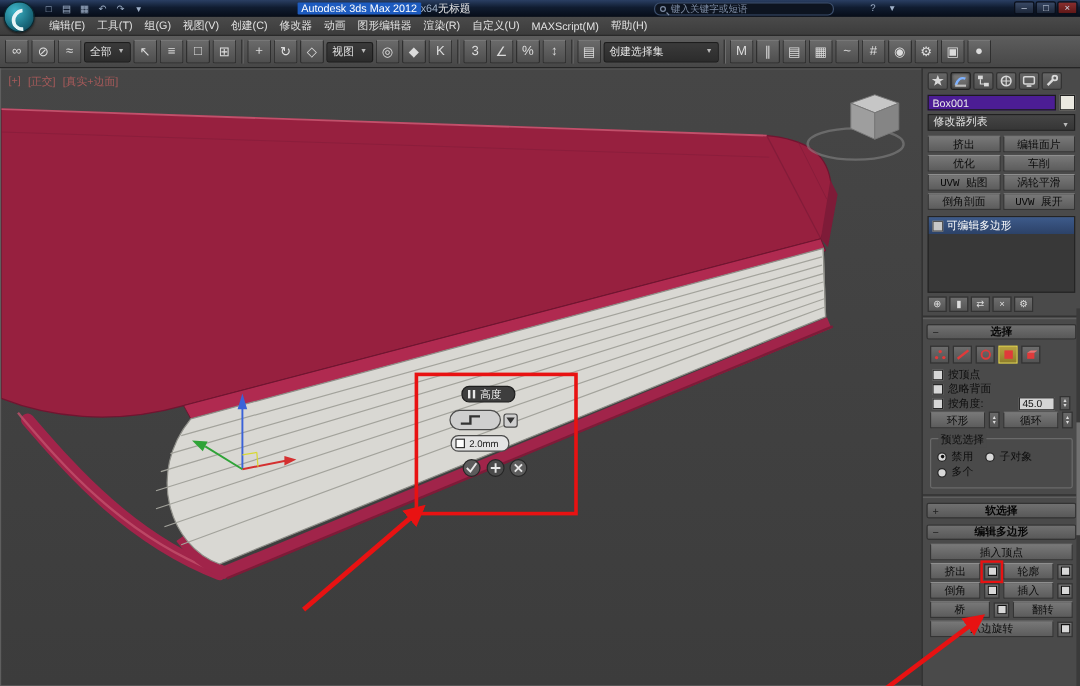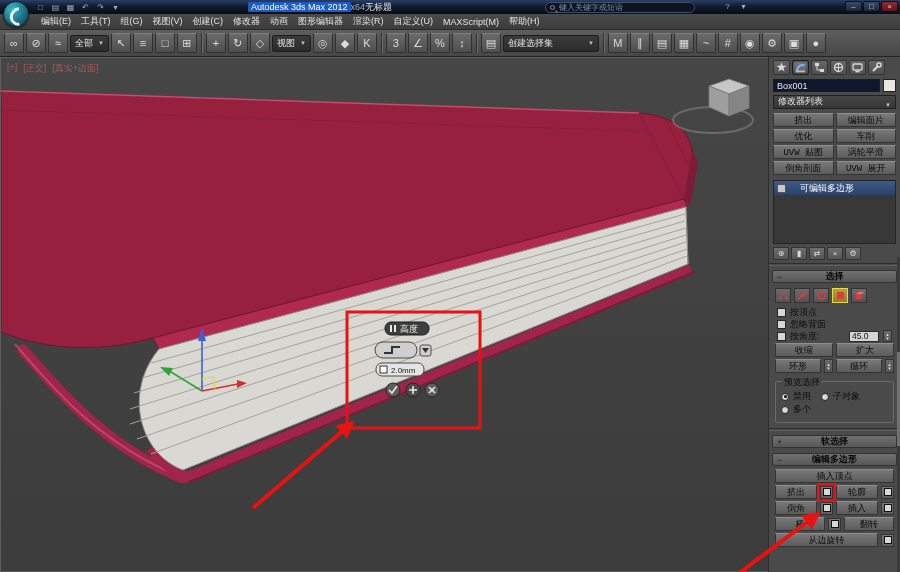--- a/index.html
+++ b/index.html
@@ -36,27 +36,27 @@
 .main{display:flex;height:515px}
 .viewport{position:relative;width:768px;height:515px;background:linear-gradient(#464646,#3c3c3c);border:1px solid #5e5e5e;border-right:none;overflow:hidden}
 .vlabel{position:absolute;left:6px;top:4px;font-size:9px;color:#a85a5a;display:flex;gap:6px;z-index:5}
 .vsvg{position:absolute;left:0;top:0}
 
 .panel{width:132px;background:#4a4a4a;border-left:1px solid #2e2e2e;font-size:9px;color:#0d0d0d;display:flex;flex-direction:column;position:relative;overflow:hidden}
 .ptabs{display:flex;gap:2px;padding:3px 4px 2px;align-items:center}
 .ptab{width:17px;height:15px;background:linear-gradient(#666,#505050);border:1px solid #333;border-radius:2px;display:flex;align-items:center;justify-content:center}
 .ptab.active{background:linear-gradient(#7d7d7d,#5e5e5e);border-color:#1e1e1e;box-shadow:inset 0 0 3px #222}
 .objrow{display:flex;gap:3px;padding:2px 4px;align-items:center}
-.objname{flex:1;height:13px;background:#0f172a;border:1px solid #1c1c1c;color:#e8e8e8;display:flex;align-items:center;padding:0 3px}
+.objname{flex:1;height:13px;background:#4c1d95;border:1px solid #1c1c1c;color:#e8e8e8;display:flex;align-items:center;padding:0 3px}
 .swatch{width:13px;height:13px;background:#eae8e0;border:1px solid #202020}
 .modlist{margin:1px 4px 2px;height:14px;background:linear-gradient(#454545,#363636);border:1px solid #202020;color:#e4e4e4;display:flex;align-items:flex-end;justify-content:space-between;padding:0 4px}
 .modgrid{display:grid;grid-template-columns:1fr 1fr;gap:2px;padding:2px 4px}
 .pbtn{height:14px;background:linear-gradient(#787878,#5c5c5c);border:1px solid #343434;border-top-color:#8e8e8e;border-radius:1px;color:#0a0a0a;font-size:9px;display:flex;align-items:center;justify-content:center;white-space:nowrap;overflow:hidden;padding:0 1px}
 .stack{margin:3px 4px 2px;height:64px;background:#383838;border:1px solid #242424}
-.stackrow{height:14px;background:linear-gradient(#3d5a8a,#2c4268);display:flex;align-items:center;gap:14px;padding:0 3px;color:#fff}
+.stackrow{height:14px;background:linear-gradient(#3d5a8a,#2c4268);display:flex;align-items:center;gap:3px;padding:0 3px;color:#fff}
 .stackicon{width:9px;height:9px;background:#c8c8c8;border:1px solid #555;flex:none}
 .stacktools{display:flex;gap:2px;padding:1px 4px 2px}
 .stool{width:16px;height:13px;background:linear-gradient(#6e6e6e,#555);border:1px solid #333;color:#ddd;font-size:8px;display:flex;align-items:center;justify-content:center;overflow:hidden}
 .divider{height:3px;border-top:1px solid #2e2e2e;border-bottom:1px solid #5f5f5f;margin:1px 0}
 .rhead{margin:3px 3px 2px;height:13px;background:linear-gradient(#707070,#585858);border:1px solid #333;border-radius:2px;display:flex;align-items:center;justify-content:center;font-weight:bold;color:#060606;position:relative;flex:none}
 .rhead .col{position:absolute;left:4px;font-weight:normal;color:#222}
 .subobj{display:flex;gap:3px;padding:3px 6px;align-items:center}
 .sob{width:16px;height:15px;background:linear-gradient(#6c6c6c,#535353);border:1px solid #333;display:flex;align-items:center;justify-content:center}
 .sob.active{background:linear-gradient(#b5a241,#8f7e2a);border-color:#e8d84a}
 .chkrow{display:flex;align-items:center;gap:4px;padding:0 8px;height:12px}
@@ -400,24 +400,20 @@
         <span class="chk"></span>
         <span>按角度:</span>
         <span class="spinfield">45.0</span>
         <span class="minispin">
             <span>▴</span>
             <span>▾</span>
           </span>
       </div>
 
       <div class="btnrow">
-        <button class="pbtn">收缩</button>
-        <button class="pbtn">扩大</button>
-      </div>
-      <div class="btnrow">
         <button class="pbtn">环形</button>
         <span class="minispin">
             <span>▴</span>
             <span>▾</span>
           </span>
         <button class="pbtn">循环</button>
         <span class="minispin">
             <span>▴</span>
             <span>▾</span>
           </span>

